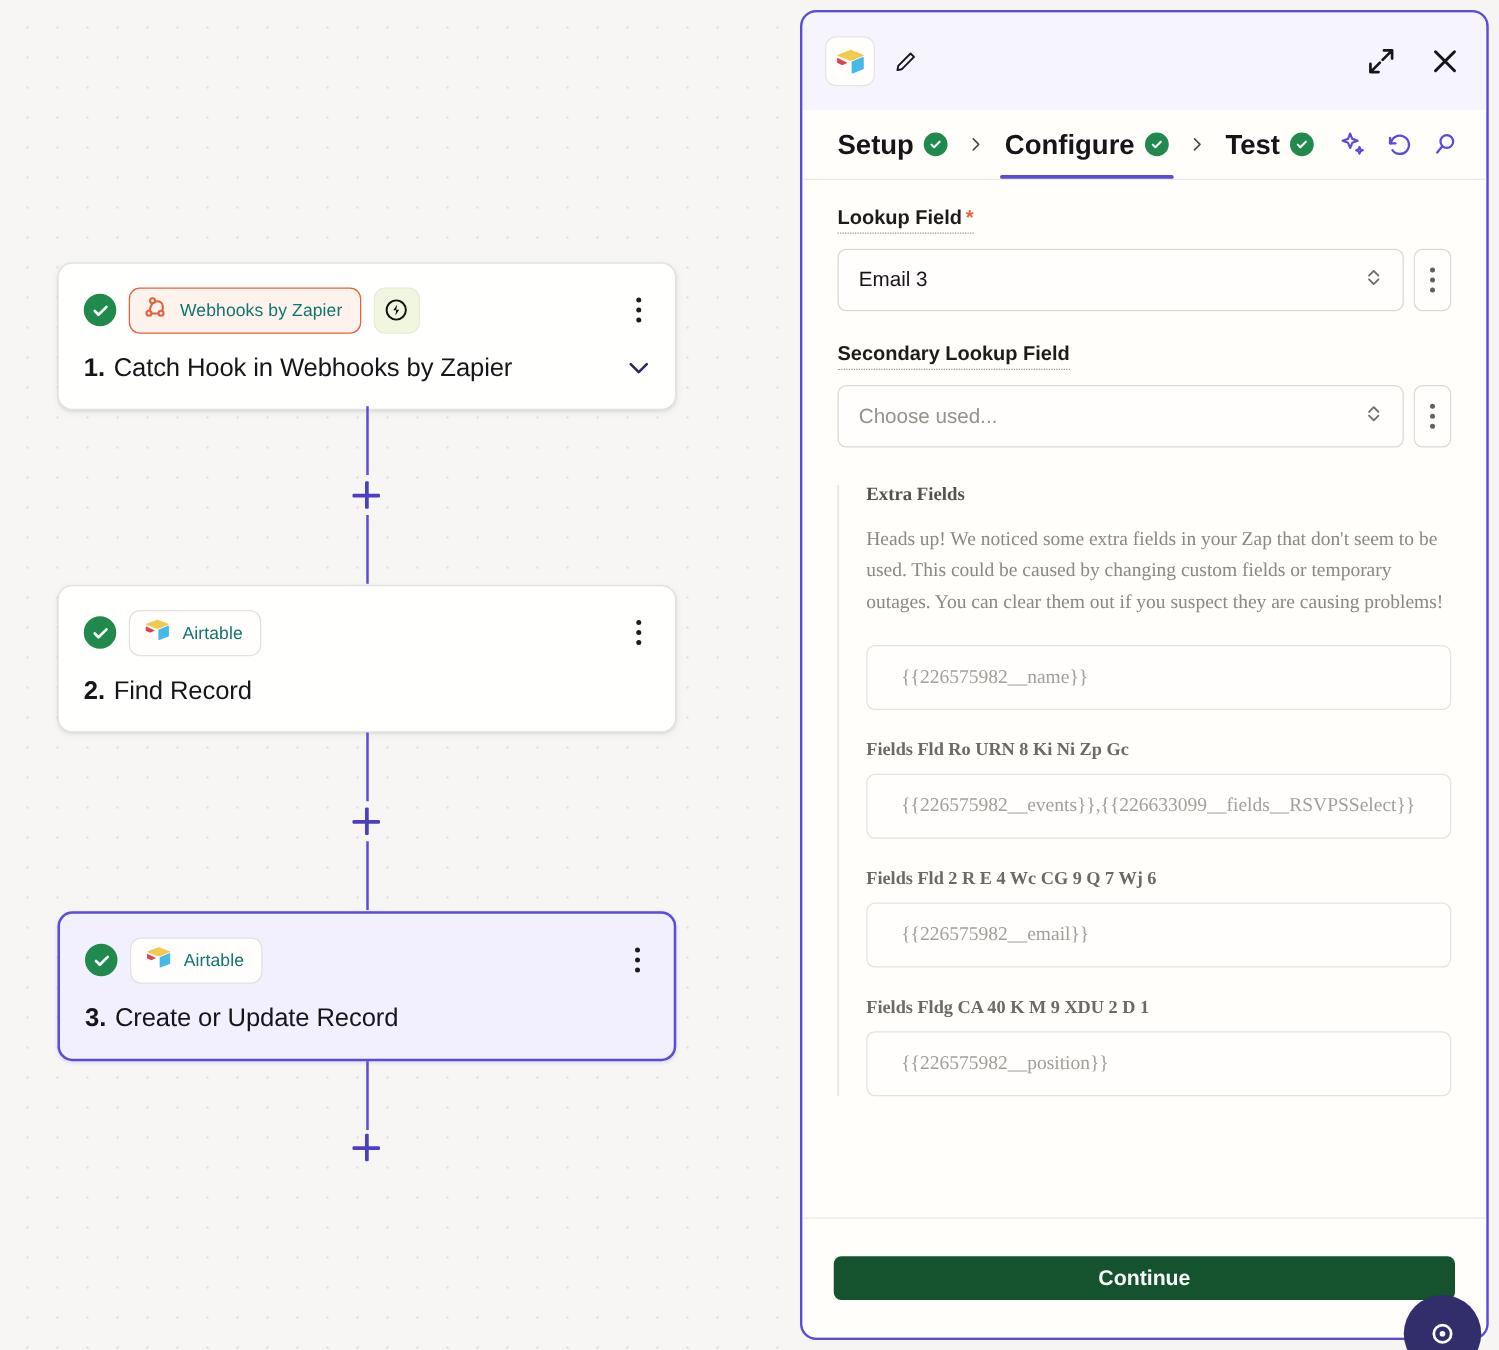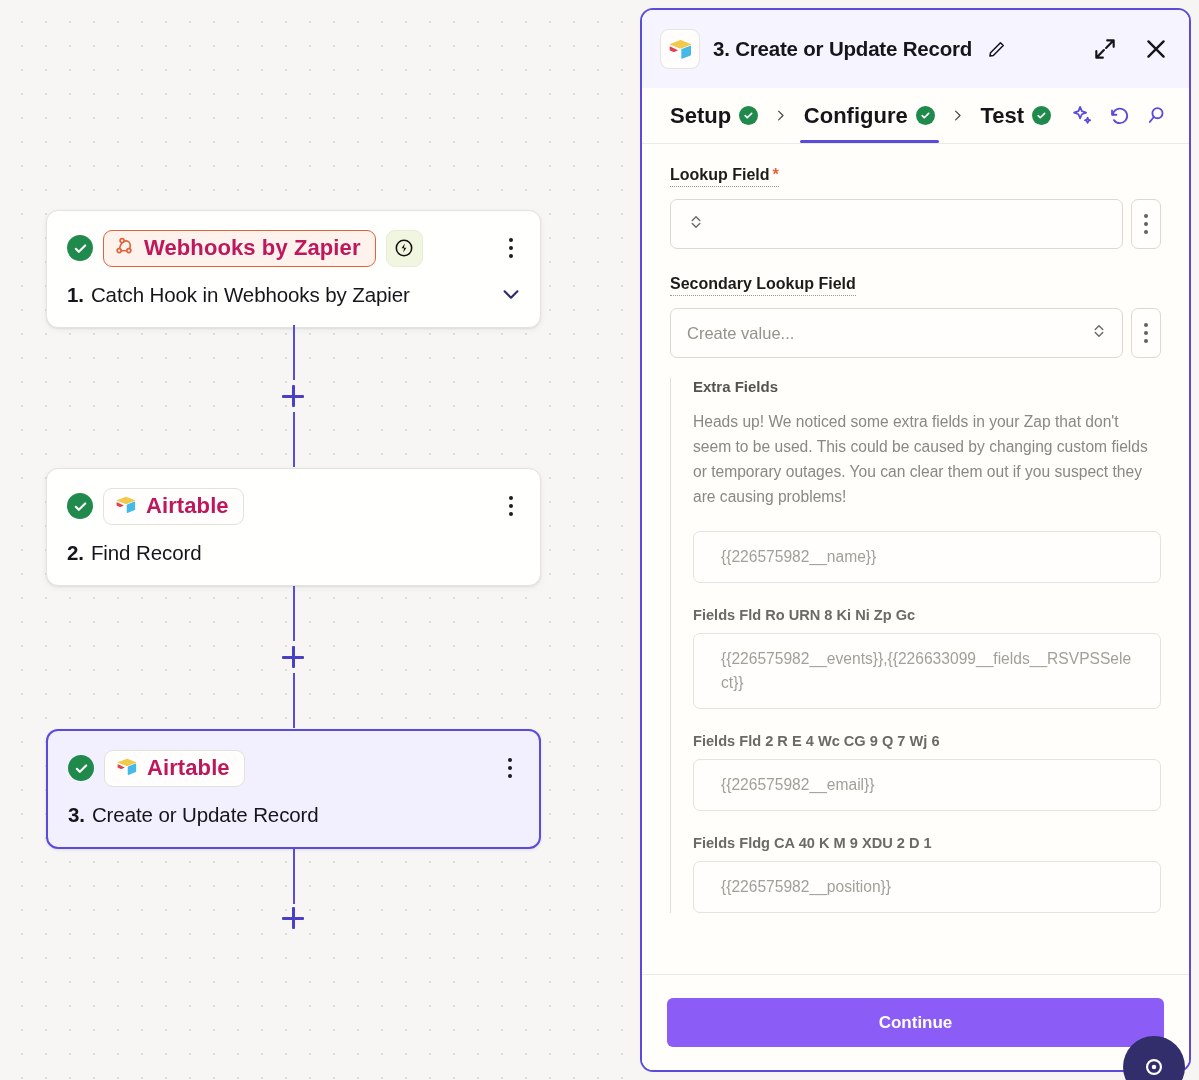--- a/index.html
+++ b/index.html
@@ -49,21 +49,21 @@
   .tick svg { width: 15px; height: 15px; display:block; }
 
   .app-chip {
     display: inline-flex; align-items: center; gap: 9px;
     height: 37px; padding: 0 14px 0 11px;
     border-radius: 9px; background: #fffefc;
     border: 1px solid #e3e1dc;
   }
   .app-chip.hook { background: #fdf2ec; border: 1.6px solid #e2633a; }
   .app-chip .chip-label {
-    font-size: 22px; font-weight: 700; color: #be185d; letter-spacing: .1px;
+    font-size: 14px; font-weight: 400; color: #0f766e; letter-spacing: .1px;
     white-space: nowrap;
   }
 
   .bolt-chip {
     width: 37px; height: 37px; border-radius: 9px;
     background: #f1f6e0; border: 1px solid #e6ecd6;
     display: flex; align-items: center; justify-content: center;
     flex: 0 0 auto;
   }
 
@@ -191,44 +191,45 @@
 
   .side-kebab {
     width: 30px; flex: 0 0 auto;
     border: 1px solid #ddd9d2; border-radius: 7px; background: #fffefc;
     display: flex; flex-direction: column; align-items: center; justify-content: center; gap: 4px;
     cursor: pointer;
   }
   .side-kebab i { width: 4px; height: 4px; border-radius: 50%; background: #63615c; display:block; }
 
   .extra-wrap {
-    margin-top: 20px;
+    margin-top: 30px;
     border-left: 1.6px solid #e0ded8;
     padding-left: 22px;
+    font-family: Liberation Serif, serif;
   }
   .extra-title { font-size: 15px; font-weight: 700; color: #55534e; margin-bottom: 14px; }
   .extra-note  { font-size: 15.6px; line-height: 25px; color: #8b8882; margin-bottom: 22px; }
 
   .xf-label { font-size: 14.6px; font-weight: 700; color: #6c6a65; margin-bottom: 10px; }
   .xf-input {
     border: 1px solid #e6e3dd; border-radius: 7px; background: #fffefc;
     padding: 13px 27px; font-size: 15.6px; line-height: 24px; color: #a3a09a;
     margin-bottom: 24px; word-break: break-all; cursor: text;
   }
 
   .panel-foot {
     flex: 0 0 auto; height: 96px;
     border-top: 1px solid #eceae5;
     background: #fffefb;
     display: flex; align-items: center;
     padding: 0 25px;
   }
   .continue {
-    width: 100%; height: 49px;
-    background: #8b5cf6; color: #fff;
+    width: 100%; height: 35px;
+    background: #14532d; color: #fff;
     border: none; border-radius: 6px;
     font-family: "Liberation Sans", sans-serif;
     font-size: 17px; font-weight: 700; cursor: pointer;
   }
 
   #help-bubble {
     position: absolute; right: 14px; bottom: -18px;
     width: 62px; height: 62px; border-radius: 50%;
     background: #322d6b; cursor: pointer;
     display: flex; align-items: center; justify-content: center;
@@ -356,21 +357,20 @@
 <div id="panel">
 
   <div class="panel-head">
     <span class="app-tile">
       <svg width="25" height="22" viewBox="0 0 24 21">
         <path d="M2.2 5.6L11.3 2.1c.5-.2 1-.2 1.5 0l9 3.5c.5.2.5.6 0 .8l-9 3.5c-.5.2-1 .2-1.5 0l-9.1-3.5c-.5-.2-.5-.6 0-.8z" fill="#f2c94c"></path>
         <path d="M12.8 11.1v8.3c0 .4.4.7.8.5l8.1-3.2c.2-.1.4-.4.4-.6V7.8c0-.4-.4-.7-.8-.5l-8.1 3.2c-.2.1-.4.3-.4.6z" fill="#45b9e8"></path>
         <path d="M2.1 8.0l7.5 3.6-3.6 1.7c-.3.1-.6.1-.8 0L2 11.9c-.3-.1-.4-.4-.4-.6V8.5c0-.4.3-.6.5-.5z" fill="#e0414d"></path>
       </svg>
     </span>
-    <span class="panel-title">3. Create or Update Record</span>
     <span class="pencil">
       <svg viewBox="0 0 24 24" fill="none" stroke="#16161a" stroke-width="1.9" stroke-linecap="round" stroke-linejoin="round">
         <path d="M17 3.5l3.5 3.5L8 19.5l-4.3.8.8-4.3z"></path>
       </svg>
     </span>
     <span class="head-spacer"></span>
     <span class="head-icon">
       <svg viewBox="0 0 24 24" fill="none" stroke="#16161a" stroke-width="2" stroke-linecap="round" stroke-linejoin="round">
         <path d="M14 4h6v6M20 4l-7 7M10 20H4v-6M4 20l7-7"></path>
       </svg>
@@ -439,39 +439,40 @@
       </svg>
     </span>
   </div>
 
   <div class="panel-body">
 
     <div>
       <span class="field-label"><span>Lookup Field</span><span class="req">*</span></span>
       <div class="select-row">
         <div class="select-box">
+          <span class="val">Email 3</span>
           <span class="updown">
             <svg viewBox="0 0 24 24" fill="none" stroke="#6f6d68" stroke-width="2" stroke-linecap="round" stroke-linejoin="round">
                 <path d="M7 10l5-5 5 5M7 14l5 5 5-5"></path>
               </svg>
           </span>
         </div>
         <div class="side-kebab">
             <i></i>
             <i></i>
             <i></i>
           </div>
       </div>
     </div>
 
     <div style="margin-top:26px;">
       <span class="field-label">Secondary Lookup Field</span>
       <div class="select-row">
         <div class="select-box">
-          <span class="val ph">Create value...</span>
+          <span class="val ph">Choose used...</span>
           <span class="updown">
             <svg viewBox="0 0 24 24" fill="none" stroke="#6f6d68" stroke-width="2" stroke-linecap="round" stroke-linejoin="round">
                 <path d="M7 10l5-5 5 5M7 14l5 5 5-5"></path>
               </svg>
           </span>
         </div>
         <div class="side-kebab">
             <i></i>
             <i></i>
             <i></i>

